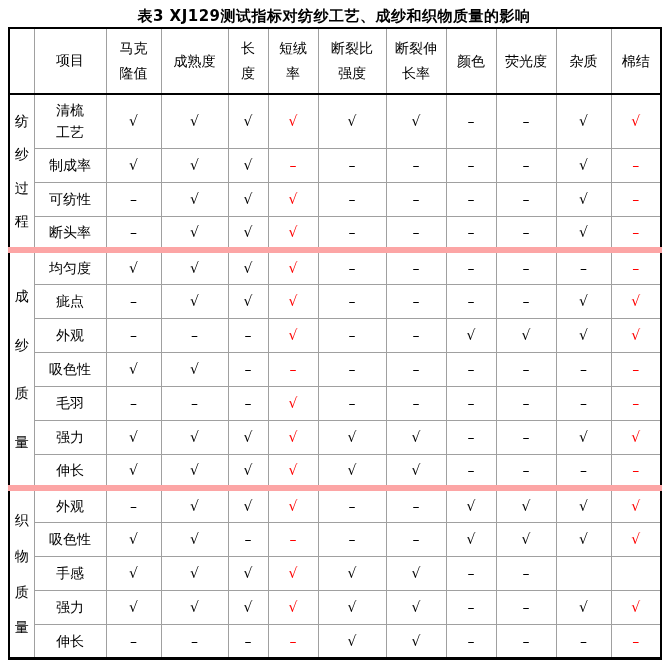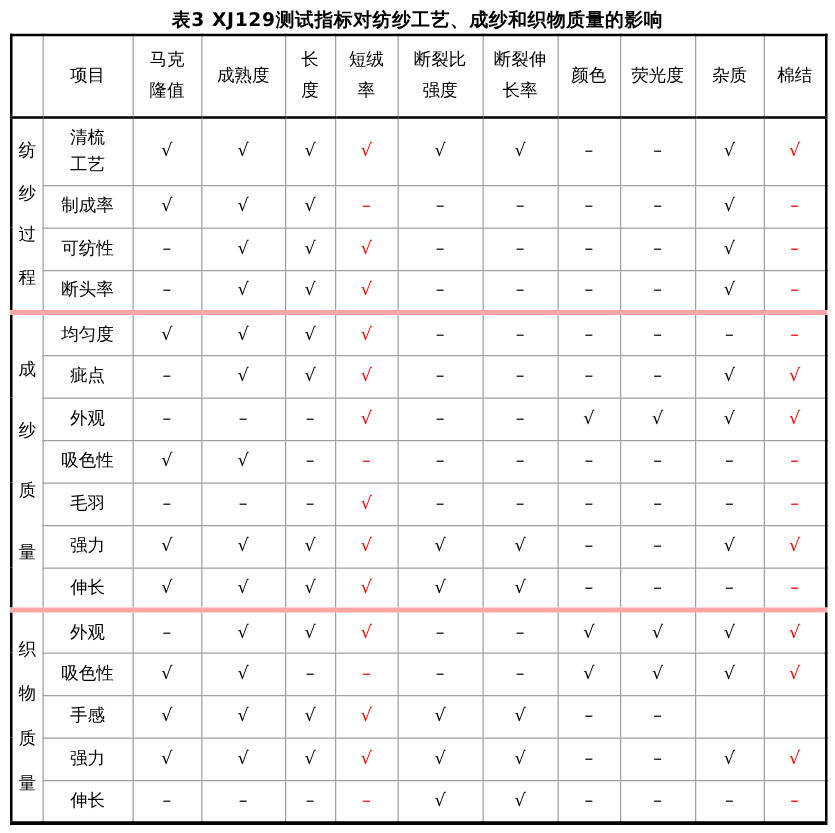--- a/index.html
+++ b/index.html
@@ -33,21 +33,21 @@
     vertical-align:middle;
     font-size:14px;
     font-weight:normal;
     padding:0;
     overflow:hidden;
   }
   .impact thead tr{height:66px;margin-top:18px;}
   .impact thead th{border-bottom:2px solid #000;}
   .impact tr.row-tall{height:54px;}
   .impact tr.row-std{height:34px;}
-  .impact tr.group-start td{border-top:4px solid #fca5a5;margin-left:29px;}
+  .impact tr.group-start td{border-top:6px solid #fca5a5;margin-left:29px;}
   .hline{line-height:25px;}
   .row-label div{line-height:22px;text-align:center;}
   .group-cell{padding:0;}
   .vstack{
     display:flex;
     flex-direction:column;
     justify-content:space-evenly;
     align-items:center;
     margin:0 auto;
   }

